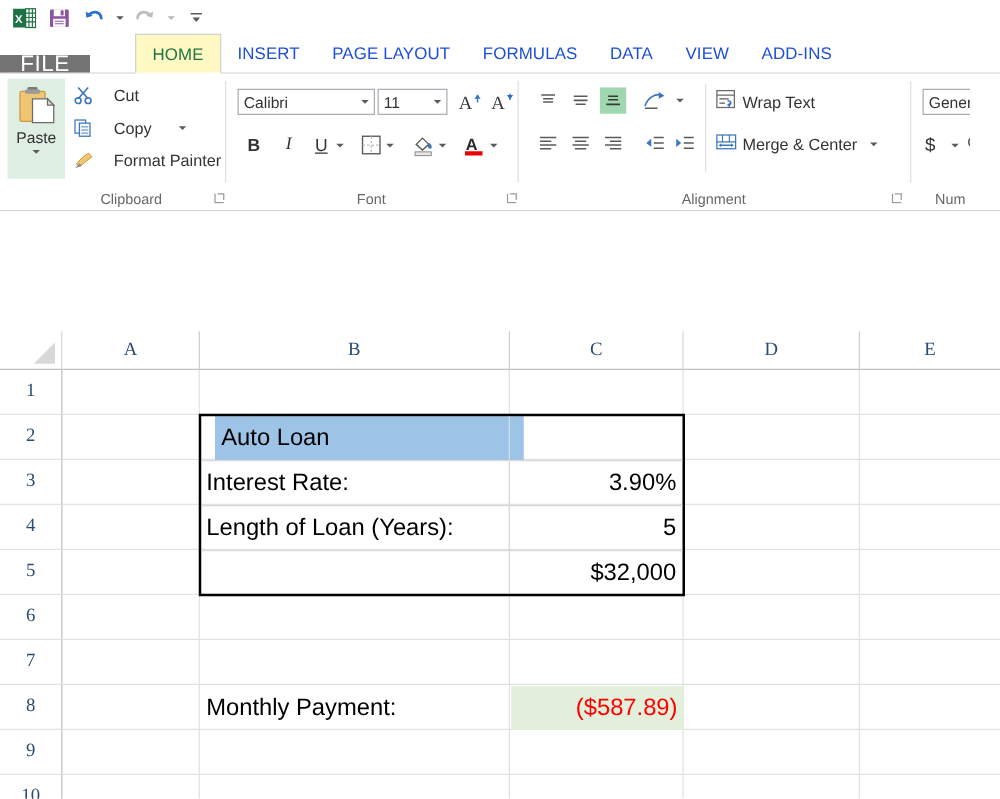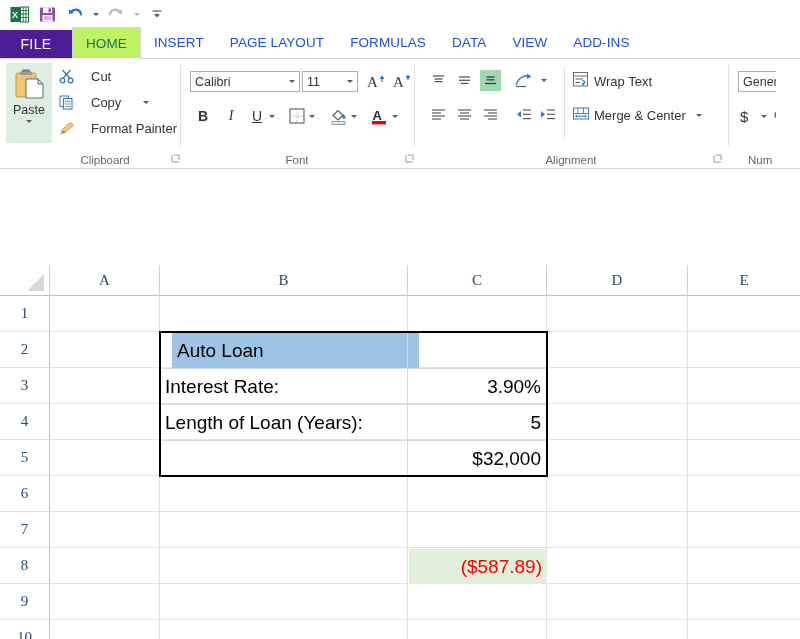--- a/index.html
+++ b/index.html
@@ -23,32 +23,32 @@
   .caret-dn { width:0;height:0;border-left:3.5px solid transparent;border-right:3.5px solid transparent;border-top:3.5px solid #5a5a5a; }
   .caret-dn.dim { border-top-color:#b9b9b9; }
 
   
   .tabstrip {
     position:absolute; left:0; top:28px; width:800px; height:31px;
     background:#ffffff; border-bottom:1px solid #d4d4d4;
     display:flex; align-items:flex-end;
   }
   .tab-file {
-    width:72px; height:28px; background:#4c1d95; color:#ffffff;
-    font-size:14px; letter-spacing:.4px; display:flex; align-items:center; justify-content:center;
+    width:72px; height:14px; background:#737373; color:#ffffff;
+    font-size:18px; letter-spacing:.4px; display:flex; align-items:center; justify-content:center;
     font-weight:400;
   }
   .tab {
     height:31px; padding:0 13px; display:flex; align-items:center; justify-content:center;
     font-size:13.5px; color:#1d4ed8; letter-spacing:.1px; white-space:nowrap;
   }
   .tab.active {
-    color:#217346; background:#bef264;
+    color:#217346; background:#fef9c3;
     border-left:1px solid #d4d4d4; border-right:1px solid #d4d4d4; border-top:1px solid #d4d4d4;
-    border-bottom:1px solid #ffffff; margin-bottom:-1px; height:32px;
+    border-bottom:1px solid #ffffff; margin-bottom:-1px; height:32px;margin-left:36px;
   }
 
   
   .ribbon {
     position:absolute; left:0; top:59px; width:800px; height:110px;
     background:#ffffff; border-bottom:1px solid #d4d4d4;
   }
   .rgroup { position:absolute; top:0; height:109px; }
   .rgroup-label {
     position:absolute; bottom:2px; left:0; width:100%;
@@ -569,20 +569,21 @@
       <div class="hline" style="top:287px;"></div>
       <div class="hline" style="top:323px;"></div>
     </div>
 
     <div class="cell left" style="left:172px; top:68px;  width:247px; height:35px; background:#9dc3e6;">Auto Loan</div>
     <div class="cell left" style="left:160px; top:104px; width:247px; height:35px;">Interest Rate:</div>
     <div class="cell right" style="left:409px; top:104px; width:137px; height:35px;">3.90%</div>
     <div class="cell left" style="left:160px; top:140px; width:247px; height:35px;">Length of Loan (Years):</div>
     <div class="cell right" style="left:409px; top:140px; width:137px; height:35px;">5</div>
     <div class="cell right" style="left:409px; top:176px; width:137px; height:35px;">$32,000</div>
+    <div class="cell left" style="left:160px; top:284px; width:247px; height:35px;">Monthly Payment:</div>
     <div class="cell right" style="left:409px; top:284px; width:138px; height:35px; background:#e2efda; color:#ff0000;">($587.89)</div>
 
     <div class="tbl-box" style="left:159px; top:66px; width:389px; height:146px;"></div>
     <div class="tbl-inner-line" style="left:161px; top:103px; width:385px;"></div>
     <div class="tbl-inner-line" style="left:161px; top:139px; width:385px;"></div>
     <div class="tbl-inner-line" style="left:161px; top:175px; width:385px;"></div>
     <div style="position:absolute; left:407px; top:68px; width:1px; height:142px; background:#d9d9d9;"></div>
   </div>
 
 </div>

